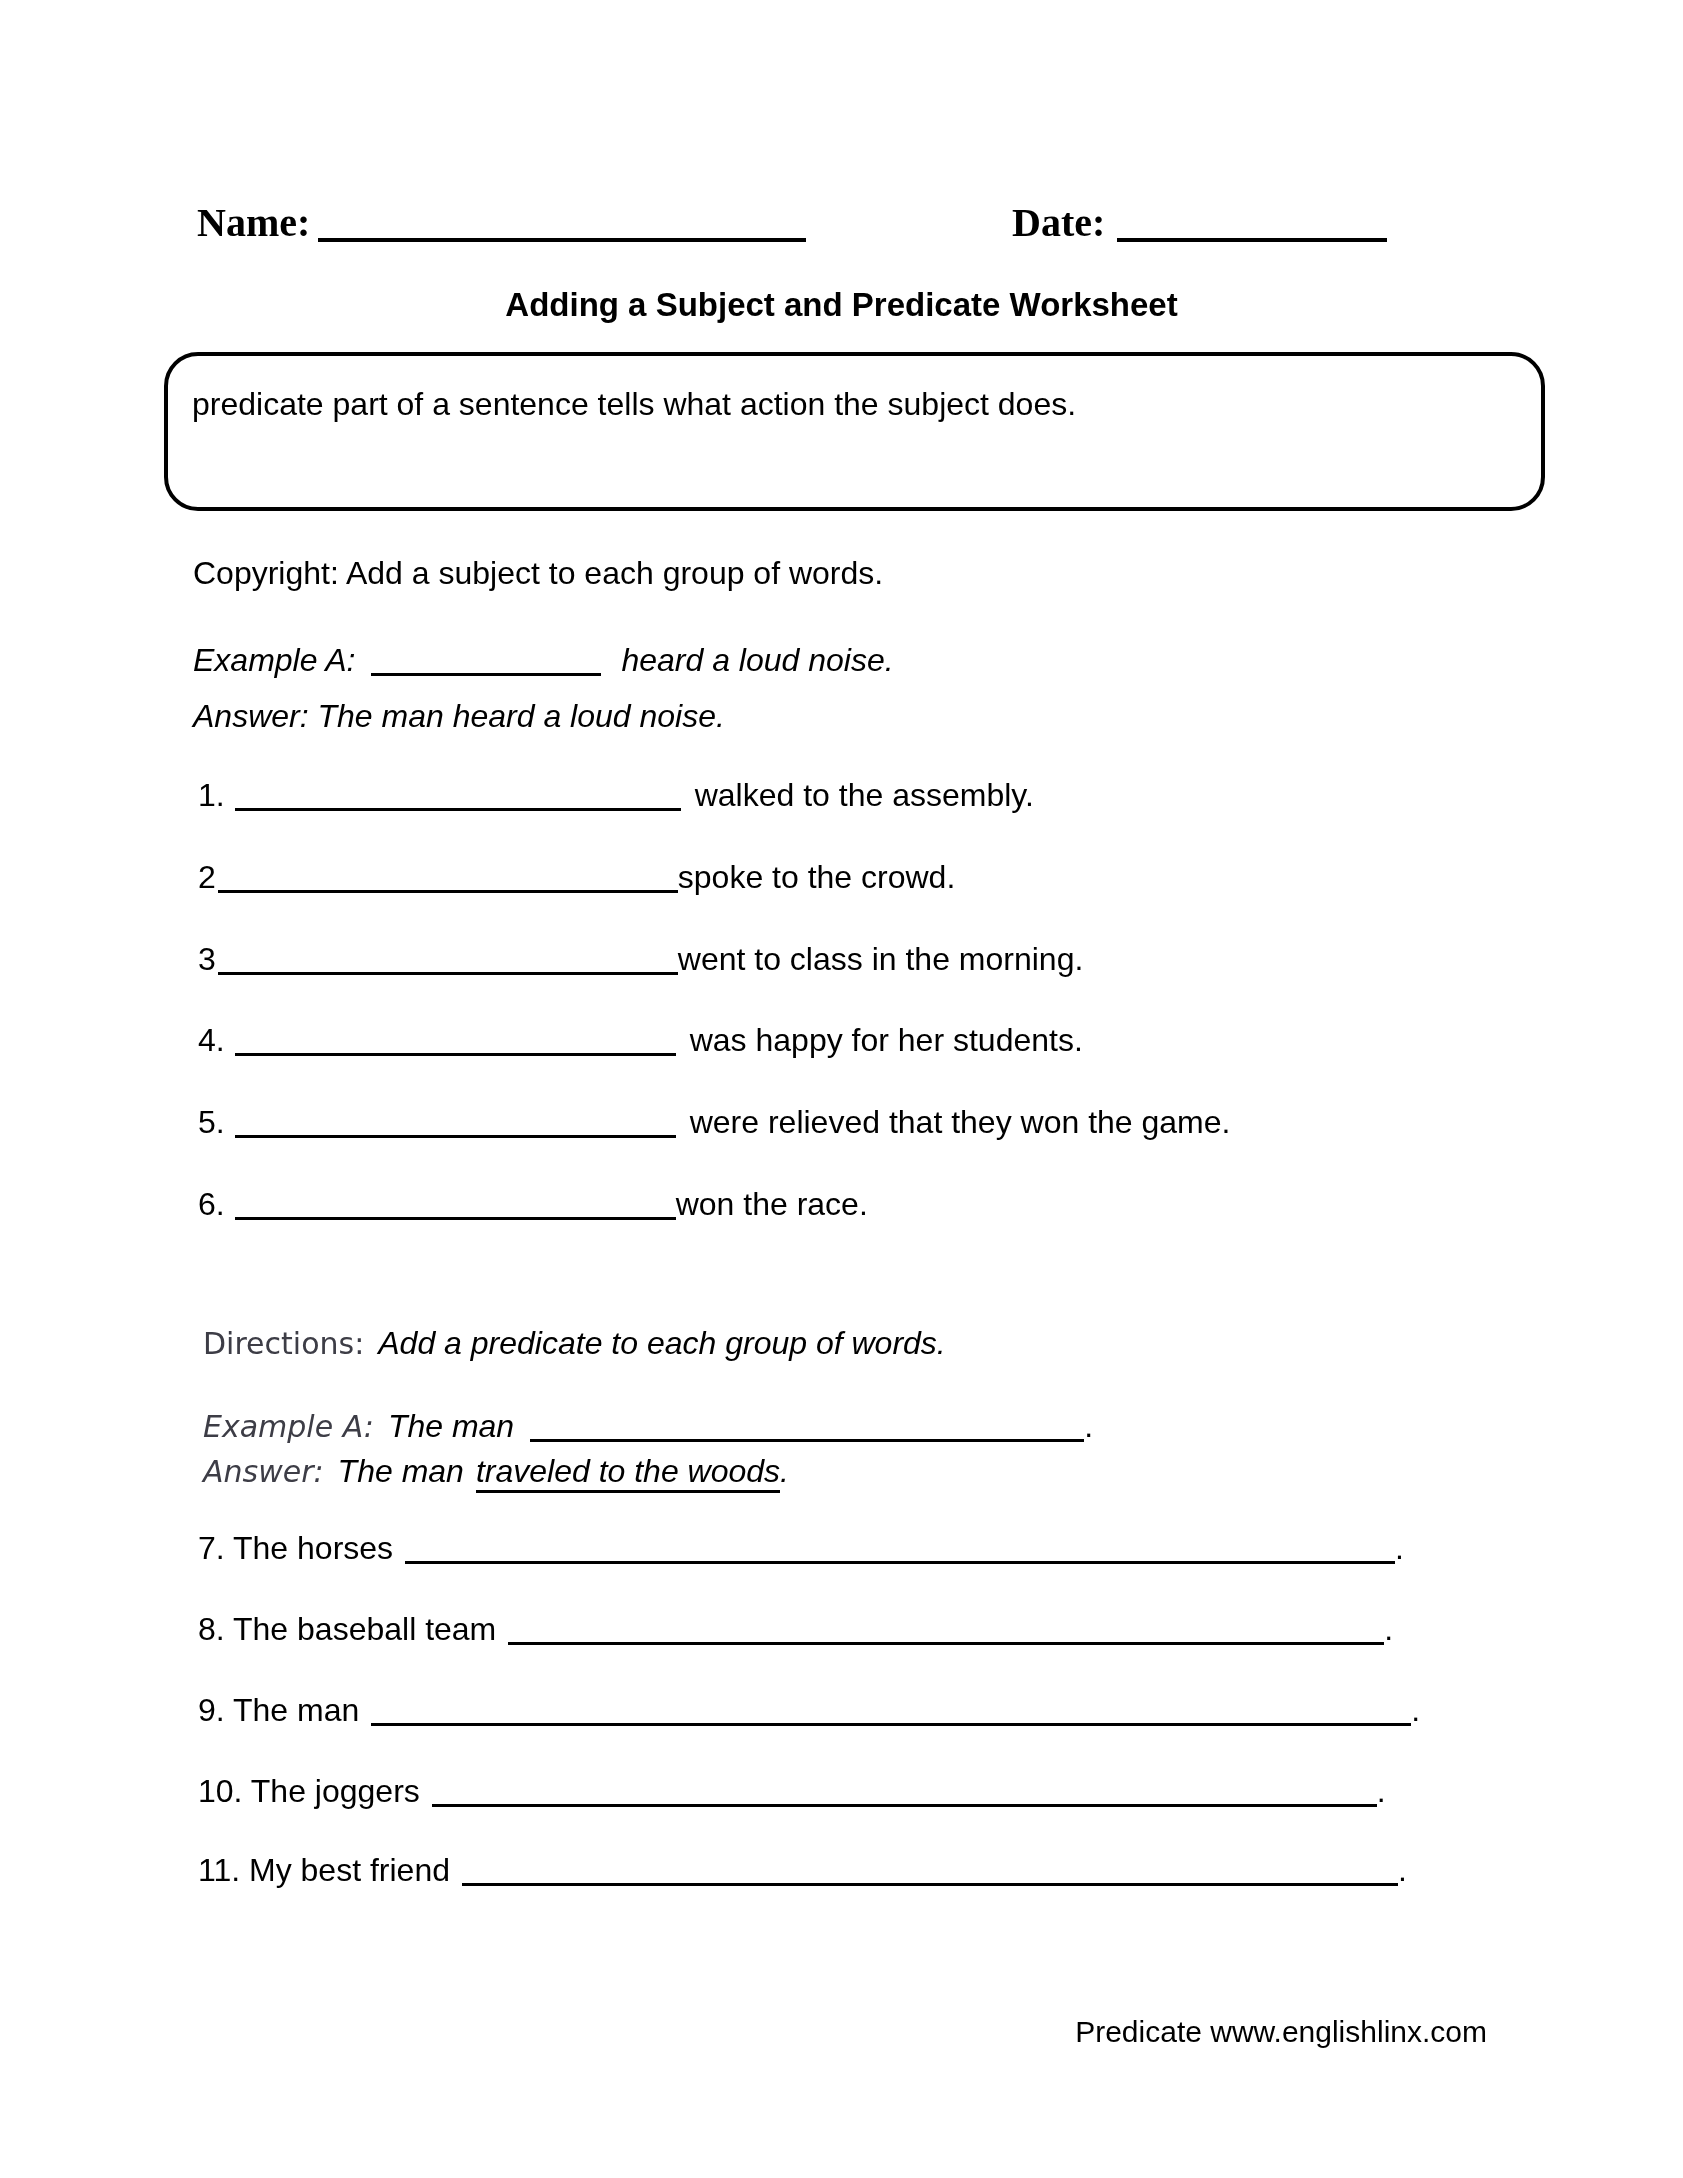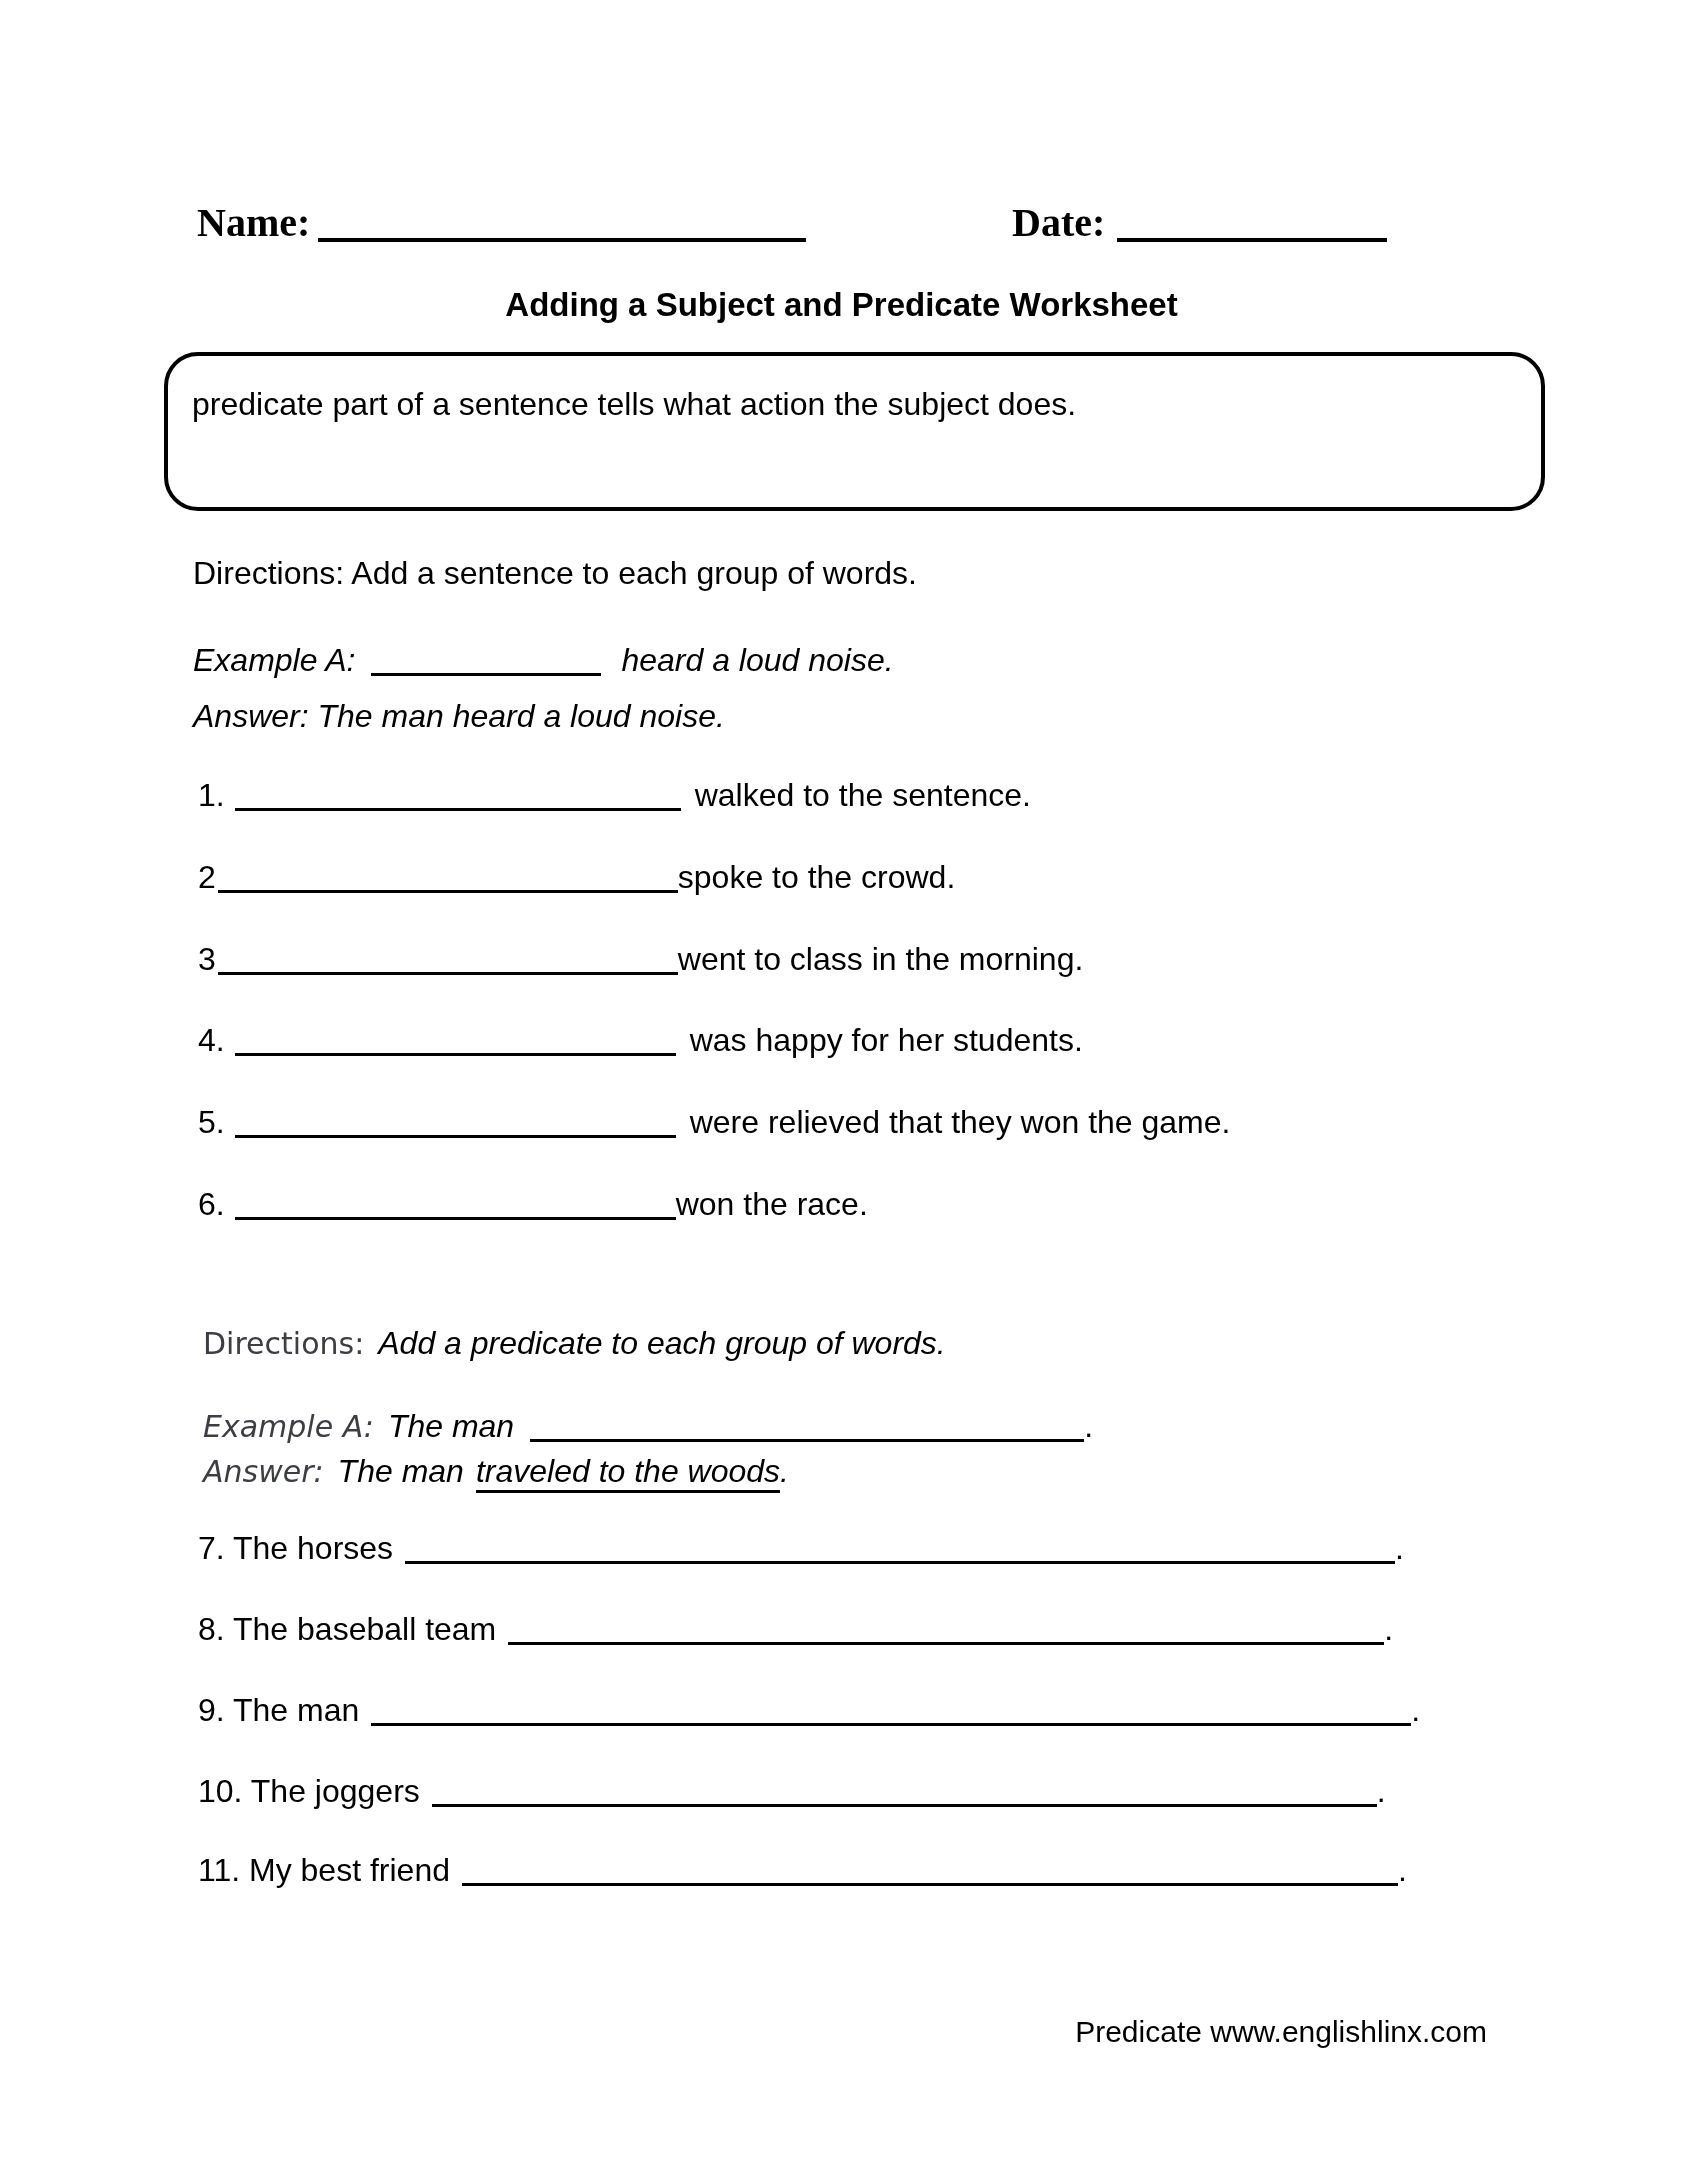--- a/index.html
+++ b/index.html
@@ -67,30 +67,30 @@
   <div class="abs hdr" style="left:1012px;top:198px;">
     <span>Date:</span><span class="hline w-date"></span>
   </div>
 
   <div class="abs title">Adding a Subject and Predicate Worksheet</div>
 
   <div class="abs defbox">
     <div>predicate part of a sentence tells what action the subject does.</div>
   </div>
 
-  <div class="abs row" style="left:193px;top:550px;">Directions: Add a sentence to each group of words.</div>
+  <div class="abs row" style="left:193px;top:550px;">Copyright: Add a subject to each group of words.</div>
 
   <div class="abs row it" style="left:193px;top:637px;">
     <span>Example A:</span><span class="blank bx1"></span><span class="sfx-ex1">heard a loud noise.</span>
   </div>
 
   <div class="abs row it" style="left:193px;top:693px;">Answer: The man heard a loud noise.</div>
 
   <div class="abs row" style="left:198px;top:772px;">
-    <span>1.</span><span class="blank b1"></span><span class="sp">walked to the sentence.</span>
+    <span>1.</span><span class="blank b1"></span><span class="sp">walked to the assembly.</span>
   </div>
   <div class="abs row" style="left:198px;top:854px;">
     <span>2</span><span class="blank b2"></span><span class="sp0">spoke to the crowd.</span>
   </div>
   <div class="abs row" style="left:198px;top:936px;">
     <span>3</span><span class="blank b3"></span><span class="sp0">went to class in the morning.</span>
   </div>
   <div class="abs row" style="left:198px;top:1017px;">
     <span>4.</span><span class="blank b4"></span><span class="sp">was happy for her students.</span>
   </div>

